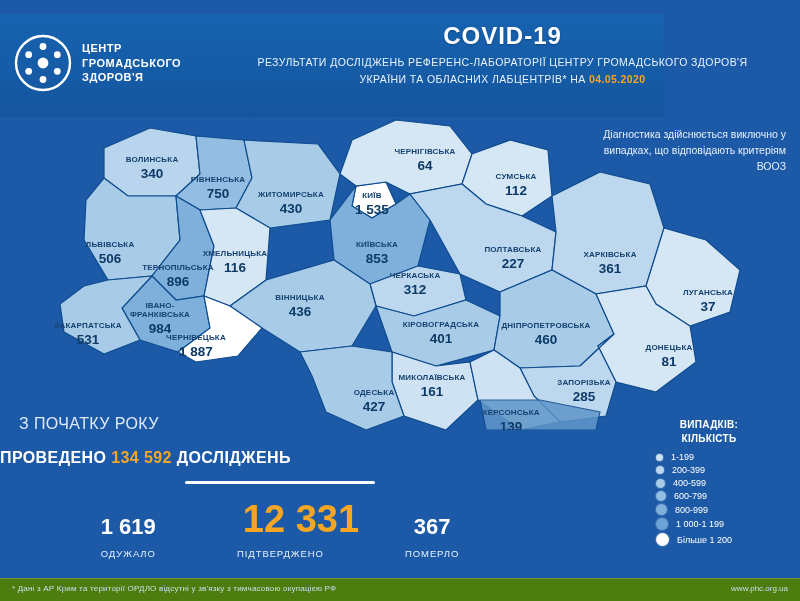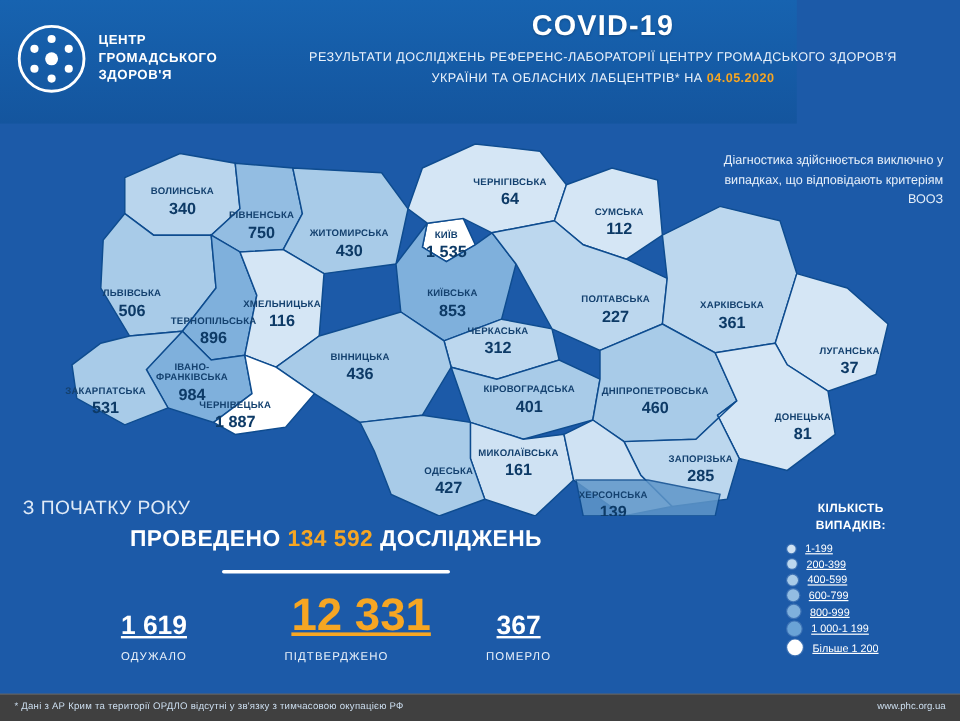--- a/index.html
+++ b/index.html
@@ -8,21 +8,21 @@
     font-family:"Liberation Sans", sans-serif;
     background:#1c5aa8;
     overflow:hidden;
     position:relative;
     color:#fff;
   }
   #root{position:absolute;inset:0;}
 
   
   .header{
-    position:absolute;left:0;top:0;width:664px;height:103px;
+    position:absolute;left:0;top:14px;width:664px;height:103px;
     background:linear-gradient(180deg,#1763b0 0%,#14559e 100%);
   }
   .logo{
     position:absolute;left:14px;top:20px;display:flex;align-items:center;gap:10px;
   }
   .logo-mark{width:58px;height:58px;position:relative;}
   .logo-text{
     font-size:11px;font-weight:bold;line-height:1.35;letter-spacing:.5px;color:#ffffff;
   }
   .title-block{
@@ -60,55 +60,55 @@
   .label{pointer-events:none;}
 
   
   .legend{
     position:absolute;right:16px;top:418px;width:150px;text-align:left;
   }
   .legend-title{
     font-size:10px;font-weight:bold;color:#ffffff;text-align:center;line-height:1.35;
     letter-spacing:.3px;
   }
-  .legend-list{margin-top:7px;text-decoration:underline;}
+  .legend-list{margin-top:7px;}
   .legend-row{
     display:flex;align-items:center;gap:8px;margin:3px 0;justify-content:flex-start;
     padding-left:22px;
   }
   .legend-dot{border-radius:50%;display:inline-block;box-shadow:0 0 0 1px rgba(255,255,255,.15);}
   .legend-label{font-size:9px;color:#ffffff;}
 
   
   .stats{position:absolute;left:0;top:415px;width:560px;}
   .stats-since{
     font-size:16px;letter-spacing:.4px;color:#dfeaf7;padding-left:19px;
   }
   .stats-conducted{
-    margin-top:6px;text-align:center;font-size:19px;font-weight:bold;color:#ffffff;
+    margin-top:16px;text-align:left;font-size:16px;font-weight:bold;color:#ffffff;
     letter-spacing:.4px;
   }
   .stats-conducted .num{color:#f6a623;}
   .divider{
     width:190px;height:3px;background:#ffffff;margin:14px auto 0;border-radius:2px;
   }
   .triple{
     margin-top:16px;display:flex;align-items:flex-end;justify-content:center;gap:46px;
   }
   .triple-col{text-align:center;}
-  .triple-num{font-weight:bold;color:#ffffff;font-size:22px;line-height:1;text-decoration:underline;}
+  .triple-num{font-weight:bold;color:#ffffff;font-size:22px;line-height:1;}
   .triple-num.big{font-size:38px;color:#f6a623;margin-left:41px;}
   .triple-cap{
     margin-top:10px;font-size:9.5px;letter-spacing:.9px;color:#e8f0f9;
   }
 
   
   .footer{
     position:absolute;left:0;bottom:0;width:800px;height:22px;
-    background:#404040;border-top:1px solid rgba(255,255,255,.18);
+    background:#4d7c0f;border-top:1px solid rgba(255,255,255,.18);
   }
   .footer-note{
     position:absolute;left:12px;top:5px;font-size:8px;color:#cddff0;letter-spacing:.2px;
   }
   .footer-url{
     position:absolute;right:12px;top:5px;font-size:8px;color:#cddff0;margin-left:32px;
   }
 </style>
 </head>
 <body>
@@ -333,22 +333,22 @@
       </div>
       <div class="triple-col">
         <div class="triple-num">367</div>
         <div class="triple-cap">ПОМЕРЛО</div>
       </div>
     </div>
   </div>
 
   <div class="legend">
     <div class="legend-title">
+      <div>ВИПАДКІВ:</div>
       <div>КІЛЬКІСТЬ</div>
-      <div>ВИПАДКІВ:</div>
     </div>
     <div class="legend-list" id="legend-list">
         <div class="legend-row">
           <span class="legend-dot" style="width: 7px; height: 7px; background: rgb(207, 226, 243);"></span>
           <span class="legend-label">1-199</span>
         </div>
         <div class="legend-row">
           <span class="legend-dot" style="width: 8px; height: 8px; background: rgb(188, 215, 238);"></span>
           <span class="legend-label">200-399</span>
         </div>

